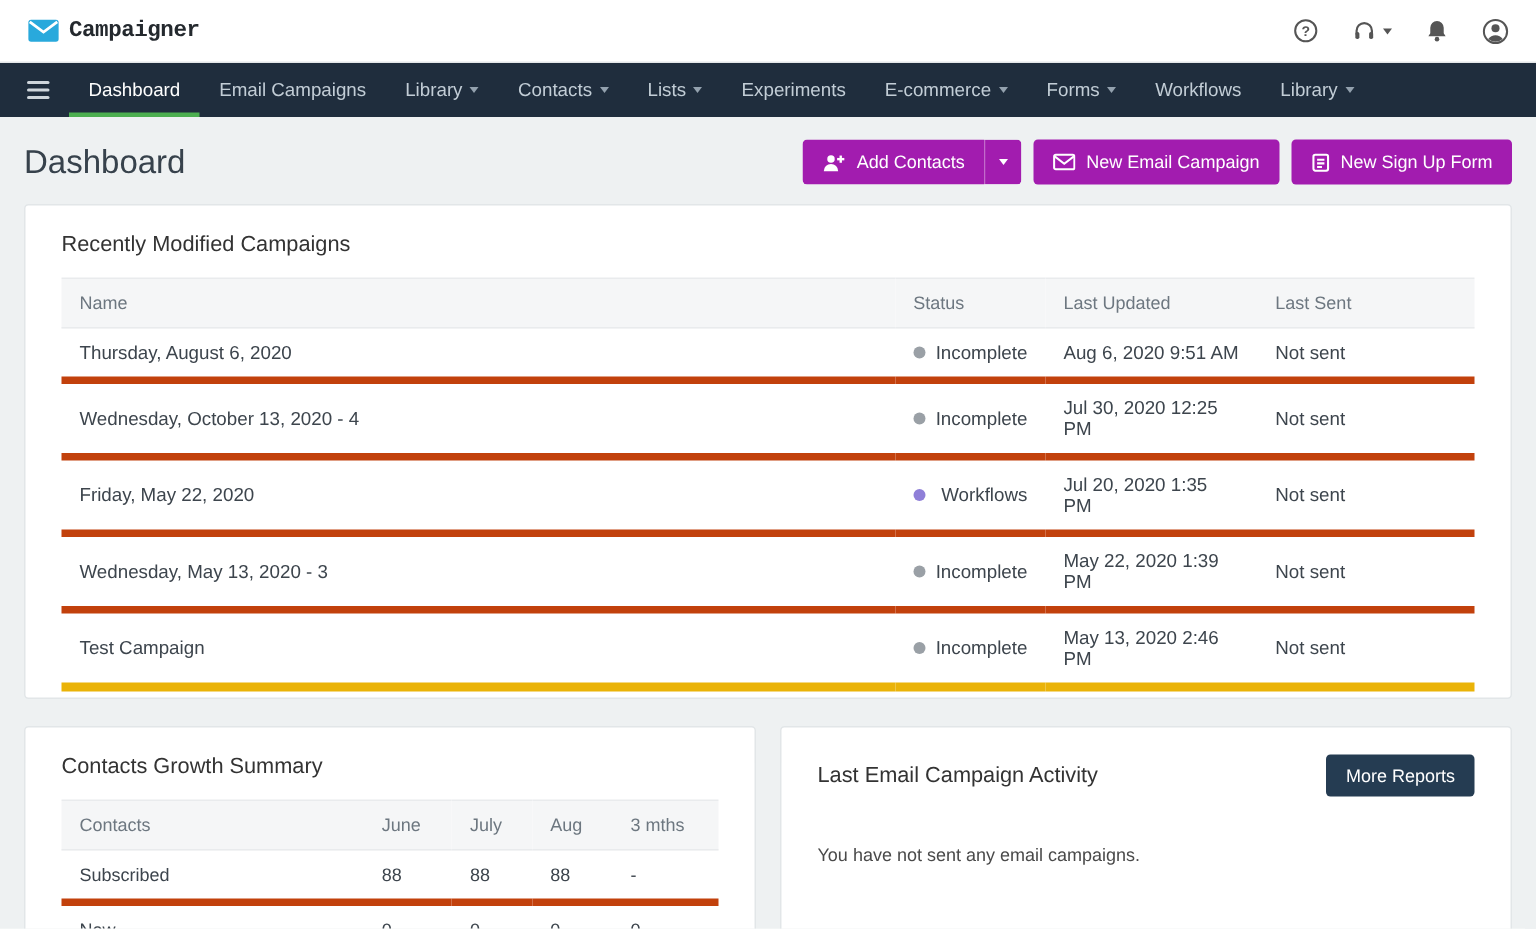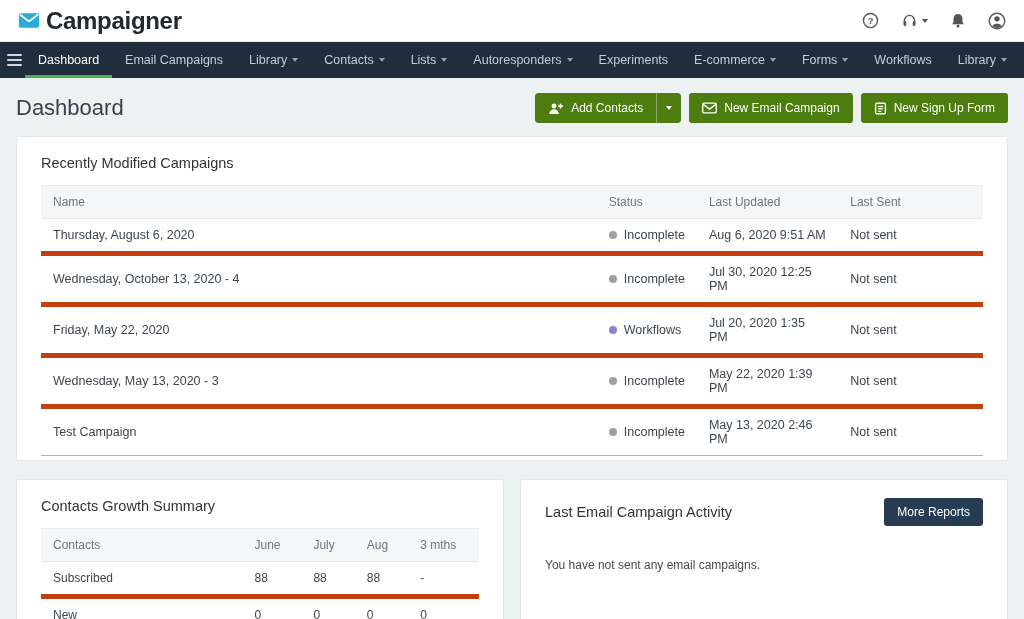--- a/index.html
+++ b/index.html
@@ -1,58 +1,58 @@
 <!DOCTYPE html>
 <html><head>
 <meta charset="utf-8">
 <style>
   *{margin:0;padding:0;box-sizing:border-box}
   html,body{width:1024px;height:619px;overflow:hidden;background:#eef1f2;font-family:"Liberation Sans",sans-serif;}
 
   
   .topbar{height:42px;background:#fff;border-bottom:1px solid #e4e7e9;display:flex;align-items:center;justify-content:space-between;padding:0 18px;}
   .brand{display:flex;align-items:center;gap:6px;cursor:pointer;}
-  .brand-text{font-size:24px;font-weight:700;color:#24292e;letter-spacing:-.3px;}
+  .brand-text{font-size:15px;font-weight:700;color:#24292e;letter-spacing:-.3px;font-family:Liberation Mono, monospace;}
   .topbar-icons{display:flex;align-items:center;gap:22px;}
   .icon-btn{display:flex;align-items:center;gap:4px;cursor:pointer;}
   .caret{width:0;height:0;border-left:3.5px solid transparent;border-right:3.5px solid transparent;border-top:4px solid currentColor;display:inline-block;color:#555;}
 
   
   .navbar{height:36px;background:#1f2d3d;display:flex;align-items:stretch;padding:0 4px;}
   .nav-burger{width:42px;display:flex;flex-direction:column;justify-content:center;align-items:center;gap:3px;cursor:pointer;}
   .nav-burger span{width:15px;height:2px;background:#cfd6dc;border-radius:1px;}
   .nav-item{display:flex;align-items:center;gap:5px;padding:0 13px;color:#c2cdd6;font-size:12.5px;cursor:pointer;white-space:nowrap;}
   .nav-item .caret{color:#93a1ae;}
   .nav-item.active{color:#fff;box-shadow:inset 0 -3px 0 #4caf50;}
 
   
   .page-header{display:flex;align-items:center;justify-content:space-between;padding:15px 16px 13px;}
   .page-title{font-size:22px;font-weight:500;color:#37424c;}
   .actions{display:flex;gap:8px;}
-  .btn-blue{background:#4d7c0f;color:#fff;font-size:12px;font-weight:400;height:30px;display:flex;align-items:center;gap:7px;padding:0 13px;border-radius:3px;cursor:pointer;}
+  .btn-blue{background:#a21caf;color:#fff;font-size:12px;font-weight:400;height:30px;display:flex;align-items:center;gap:7px;padding:0 13px;border-radius:3px;cursor:pointer;}
   .split{display:flex;border-radius:3px;overflow:hidden;}
   .split .main{border-radius:3px 0 0 3px;}
   .split .drop{border-radius:0 3px 3px 0;border-left:1px solid rgba(255,255,255,.35);padding:0 9px;}
   .btn-blue .caret{color:#fff;}
 
   
   main{padding:0 16px;}
   .card{background:#fff;border:1px solid #e2e6e8;border-radius:3px;}
   .recent-card{padding:18px 24px 4px;margin-bottom:18px;}
   .card-title{font-size:14.5px;font-weight:400;color:#333;}
 
   table{width:100%;border-collapse:collapse;margin-top:14px;}
   thead th{background:#f5f6f7;text-align:left;font-size:12px;color:#6d7780;font-weight:400;padding:9px 12px;border-top:1px solid #e9ebed;border-bottom:1px solid #e9ebed;}
   tbody td{font-size:12.5px;color:#3d454d;padding:9px 12px;border-bottom:5px solid #c2410c;}
-  tbody tr:last-child td{border-bottom:1px solid #eab308;}
+  tbody tr:last-child td{border-bottom:6px solid #eab308;}
 
   .recent-card th:nth-child(1){width:59%;}
   .recent-card th:nth-child(2){width:10%;}
   .recent-card th:nth-child(3){width:15%;}
-  .status-cell{display:flex;align-items:center;gap:7px;}
+  .status-cell{display:flex;align-items:center;gap:7px;justify-content:space-between;}
   .dot{width:8px;height:8px;border-radius:50%;display:inline-block;flex:0 0 auto;}
 
   .bottom-row{display:flex;gap:16px;align-items:stretch;}
   .bottom-row .card{flex:1;padding:18px 24px;height:310px;overflow:hidden;}
   .growth-card th:nth-child(1){width:46%;}
   .growth-card td{font-size:12px;padding:9px 12px;}
 
   .activity-head{display:flex;align-items:center;justify-content:space-between;}
   .btn-dark{background:#253c52;color:#fff;font-size:12px;padding:7px 13px;border-radius:3px;cursor:pointer;}
   .empty-msg{font-size:12px;color:#4a4a4a;margin-top:32px;}
@@ -116,24 +116,20 @@
   <div class="nav-item">
       <span>Library</span>
       <span class="caret"></span>
     </div>
   <div class="nav-item">
       <span>Contacts</span>
       <span class="caret"></span>
     </div>
   <div class="nav-item">
       <span>Lists</span>
-      <span class="caret"></span>
-    </div>
-  <div class="nav-item">
-      <span>Autoresponders</span>
       <span class="caret"></span>
     </div>
   <div class="nav-item">
       <span>Experiments</span>
     </div>
   <div class="nav-item">
       <span>E-commerce</span>
       <span class="caret"></span>
     </div>
   <div class="nav-item">

